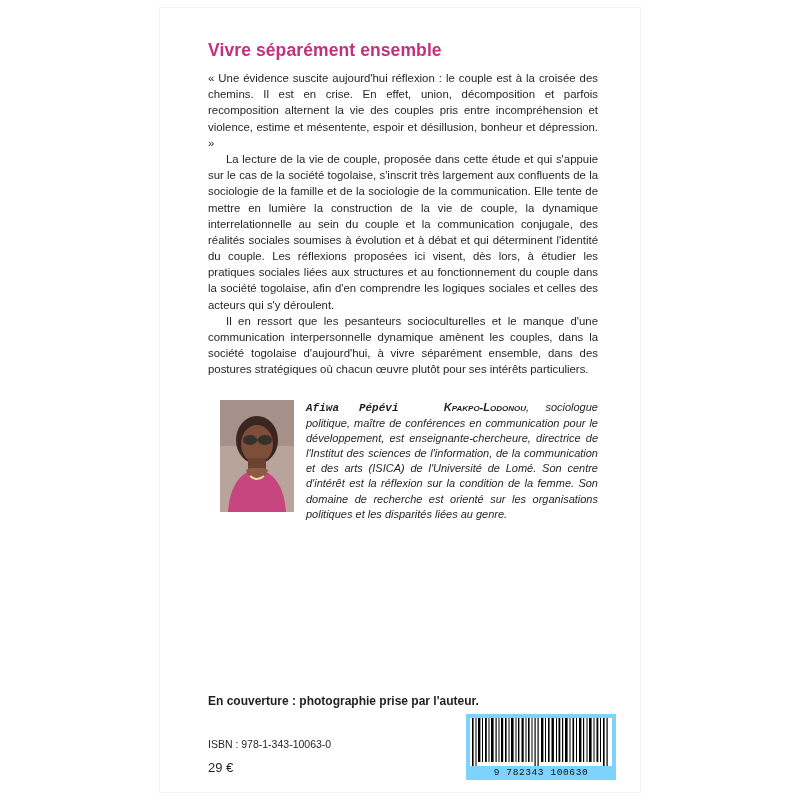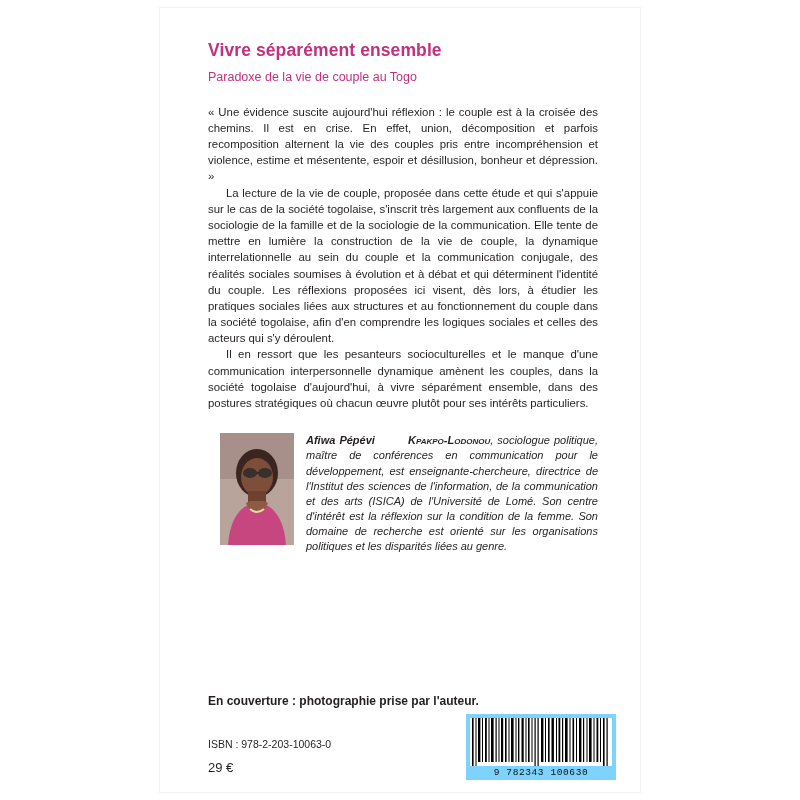--- a/index.html
+++ b/index.html
@@ -78,20 +78,21 @@
     margin-left: 98px;
     color: #231f20;
     font-size: 11px;
     font-style: italic;
     line-height: 1.38;
     text-align: justify;
   }
   .bio-text .author {
     font-style: italic;
     font-weight: bold;
+    font-family: Liberation Mono, monospace;
   }
   .bio-text .smallcaps {
     font-variant: small-caps;
     font-weight: bold;
     font-style: italic;
     padding-left: 29px;
   }
   .collection {
     margin-top: 54px;
     text-align: center;
@@ -153,21 +154,20 @@
   }
 </style>
 </head>
 <body>
 
 <div id="page">
   <div class="cover">
     <div class="inner">
 
       <h1 class="title">Vivre séparément ensemble</h1>
-      <div class="subtitle">Paradoxe de la vie de couple au Togo</div>
 
       <div class="blurb">
         <p class="quote">« Une évidence suscite aujourd'hui réflexion : le couple est à la croisée des chemins. Il est en crise. En effet, union, décomposition et parfois recomposition alternent la vie des couples pris entre incompréhension et violence, estime et mésentente, espoir et désillusion, bonheur et dépression. »</p>
         <p>La lecture de la vie de couple, proposée dans cette étude et qui s'appuie sur le cas de la société togolaise, s'inscrit très largement aux confluents de la sociologie de la famille et de la sociologie de la communication. Elle tente de mettre en lumière la construction de la vie de couple, la dynamique interrelationnelle au sein du couple et la communication conjugale, des réalités sociales soumises à évolution et à débat et qui déterminent l'identité du couple. Les réflexions proposées ici visent, dès lors, à étudier les pratiques sociales liées aux structures et au fonctionnement du couple dans la société togolaise, afin d'en comprendre les logiques sociales et celles des acteurs qui s'y déroulent.</p>
         <p>Il en ressort que les pesanteurs socioculturelles et le manque d'une communication interpersonnelle dynamique amènent les couples, dans la société togolaise d'aujourd'hui, à vivre séparément ensemble, dans des postures stratégiques où chacun œuvre plutôt pour ses intérêts particuliers.</p>
       </div>
 
       <div class="bio-block">
         <div class="portrait">
           <svg viewBox="0 0 74 112" width="74" height="112" aria-hidden="true">
@@ -186,21 +186,21 @@
         </div>
         <div class="bio-text">
           <span class="author">Afiwa Pépévi</span>
           <span class="smallcaps">Kpakpo-Lodonou</span><span>, sociologue politique, maître de conférences en communication pour le développement, est enseignante-chercheure, directrice de l'Institut des sciences de l'information, de la communication et des arts (ISICA) de l'Université de Lomé. Son centre d'intérêt est la réflexion sur la condition de la femme. Son domaine de recherche est orienté sur les organisations politiques et les disparités liées au genre.</span>
         </div>
       </div>
 
     </div>
 
     <div class="credit">En couverture : photographie prise par l'auteur.</div>
-    <div class="isbn">ISBN : 978-2-203-10063-0</div>
+    <div class="isbn">ISBN : 978-1-343-10063-0</div>
     <div class="price">29 €</div>
 
     <div class="barcode-wrap">
       <svg class="barcode" viewBox="0 0 142 48" preserveAspectRatio="none" aria-hidden="true">
         <rect x="0" y="0" width="142" height="48" fill="#ffffff"></rect>
         <g fill="#000000">
           <rect x="2" y="0" width="1.6" height="48"></rect>
           <rect x="5.5" y="0" width="1" height="48"></rect>
           <rect x="8" y="0" width="2.4" height="44"></rect>
           <rect x="12" y="0" width="1" height="44"></rect>

